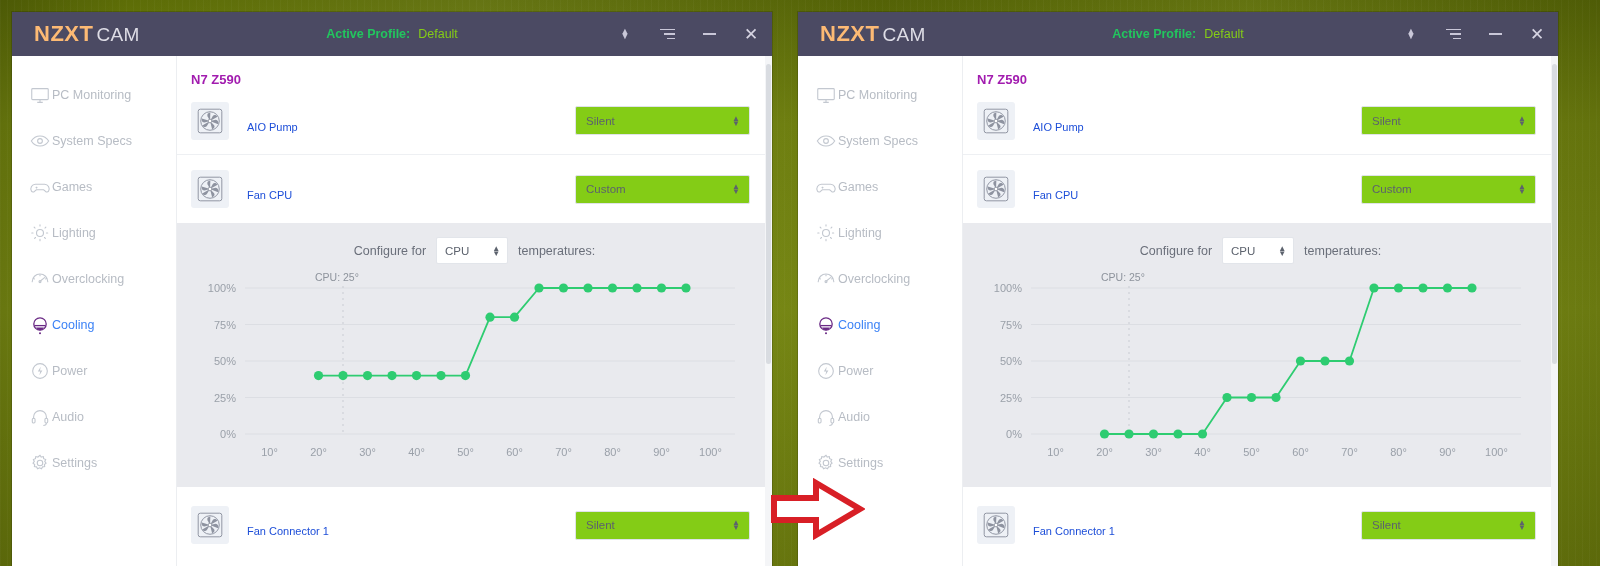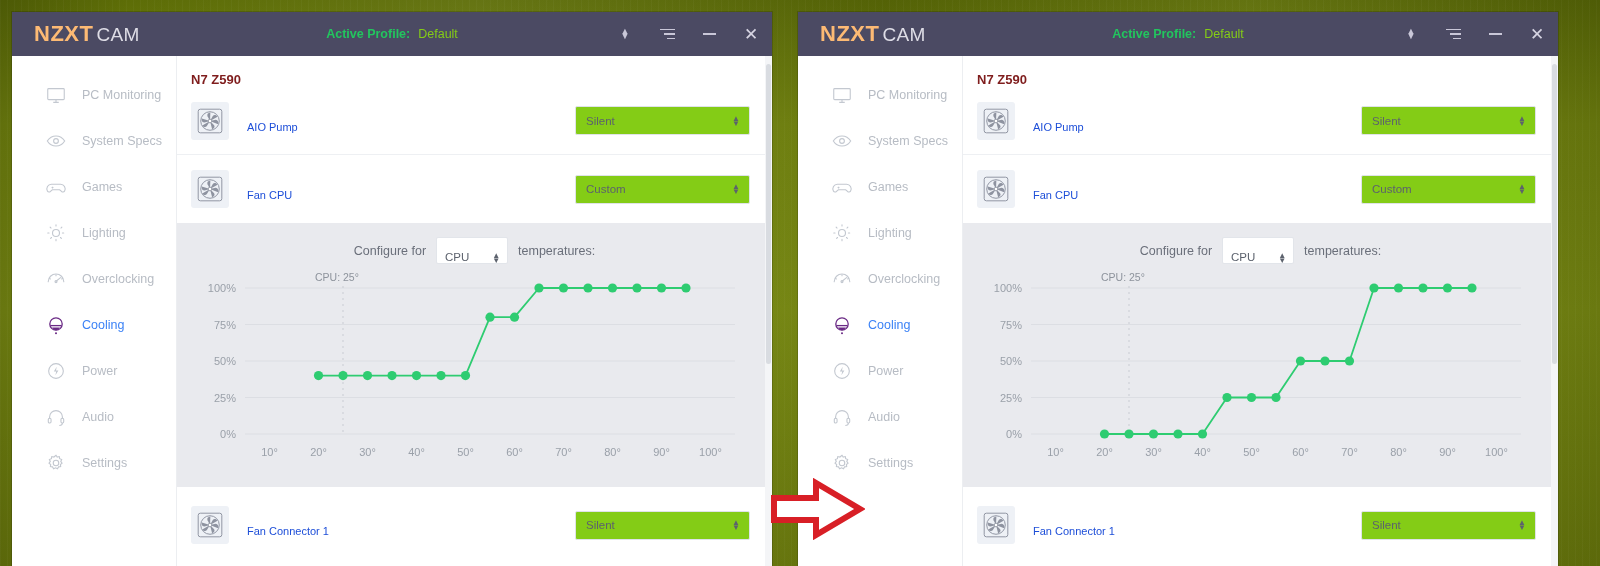--- a/index.html
+++ b/index.html
@@ -61,37 +61,37 @@
   .min { width:13px; height:1.6px; background:#c9c7d8;}
   .clo { font-size:17px; color:#d6d4e2; line-height:1; font-family:"Liberation Sans",sans-serif;}
 
   
   .wbody{ display:flex; height:510px; position:relative;}
   .sidebar{
     width:165px; background:#fff; flex:0 0 165px; padding-top:16px;
     border-right:1px solid #eceef1;
   }
   .navitem{
-    height:46px; display:flex; align-items:center; padding-left:16px; gap:14px;
-    color:#b7bcc4; font-size:12.5px; cursor:default;margin-left:16px;
+    height:46px; display:flex; align-items:center; padding-left:16px; 
+    color:#b7bcc4; font-size:12.5px; cursor:default;
   }
   .navitem .ilabel{ white-space:nowrap;}
   .navitem.active .ilabel{ color:#3b82f6; font-weight:normal;}
   .navicon{ width:24px; height:24px; flex:0 0 24px; display:flex; align-items:center; justify-content:center;}
   .navicon svg{ display:block; }
 
   .content{ flex:1; position:relative; background:#fff; overflow:hidden;}
   .scroll-track{
     position:absolute; right:0; top:0; width:7px; height:100%; background:#f4f5f7;
   }
   .scroll-thumb{
     position:absolute; right:1px; top:8px; width:5px; height:300px; background:#d9dce1; border-radius:3px;
   }
 
-  .devname{ font-size:13px; font-weight:bold; color:#7f1d1d; padding:16px 0 0 14px;}
+  .devname{ font-size:13px; font-weight:bold; color:#a21caf; padding:16px 0 0 14px;}
 
   .fanrow{
     height:68px; display:flex; align-items:center; padding:0 22px 0 14px;
     border-bottom:1px solid #eef0f3;
   }
   .fanrow.nobord{ border-bottom:none;}
   .fanicon{
     width:38px; height:38px; flex:0 0 38px; border-radius:3px; background:#eef1f6;
     display:flex; align-items:center; justify-content:center;
   }
@@ -104,21 +104,21 @@
   .select .sarrow{
     position:absolute; right:9px; display:flex; flex-direction:column; align-items:center;
     line-height:5px; font-size:8px; color:#5c626d;
   }
 
   
   .chartpanel{ background:#e9eaee; padding:14px 0 12px 0; }
   .cfgrow{ display:flex; align-items:center; justify-content:center; gap:10px; font-size:12.5px; color:#6a6f7a;}
   .cfgselect{
     width:72px; height:27px; background:#fff; border:1px solid #e2e5ea; border-radius:2px;
-    display:flex; align-items:flex-end; padding:0 8px; font-size:11.5px; color:#5c626d; position:relative;
+    display:flex; align-items:center; padding:0 8px; font-size:11.5px; color:#5c626d; position:relative;
   }
   .cfgselect .sarrow{ position:absolute; right:7px; display:flex; flex-direction:column; align-items:center; line-height:5px; font-size:8px; color:#5c626d;}
 
   .plotwrap{ position:relative; width:100%; height:205px; margin-top:6px;}
   .plotwrap svg{ display:block; }
 
   .arrow-mid{
     position:absolute; left:770px; top:478px; width:95px; height:62px; z-index:5;
   }
 </style>

